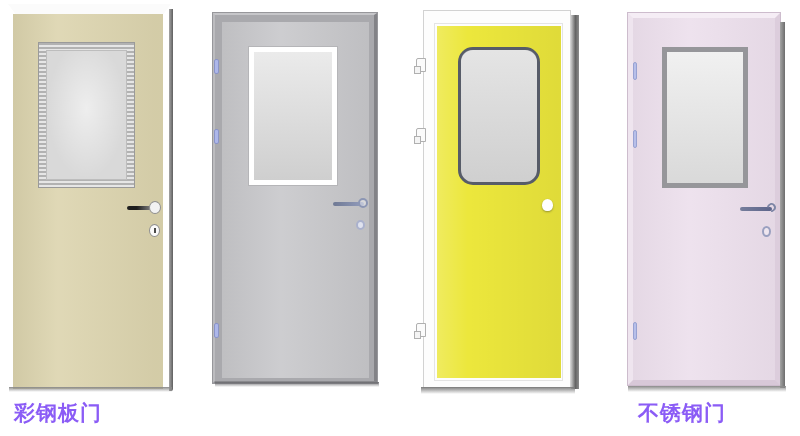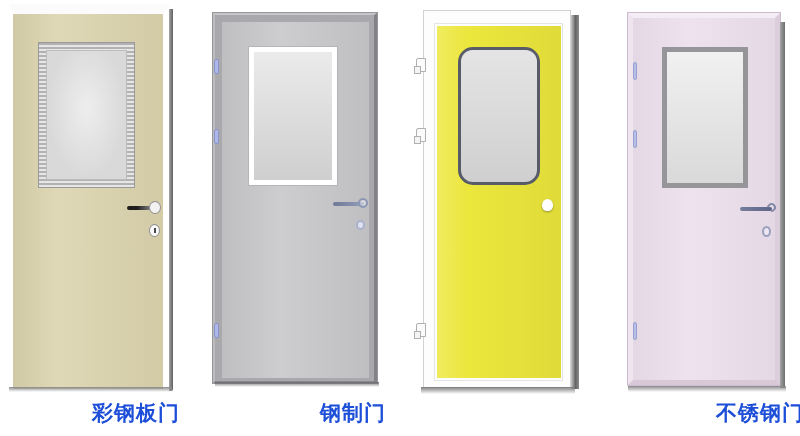--- a/index.html
+++ b/index.html
@@ -6,22 +6,22 @@
   body{
     width:800px;height:436px;background:#ffffff;overflow:hidden;
     font-family:"Liberation Sans","DejaVu Sans",sans-serif;
     position:relative;
   }
   .canvas{position:absolute;left:0;top:0;width:800px;height:436px;}
   .abs{position:absolute;}
   .door-group{position:absolute;}
   .door-label{
     position:absolute;top:398px;height:32px;
-    font-size:21px;font-weight:600;color:#1d4ed8;
-    text-align:right;letter-spacing:1px;line-height:30px;
+    font-size:21px;font-weight:600;color:#8b5cf6;
+    text-align:left;letter-spacing:1px;line-height:30px;
   }
 
   
   .g1{left:8px;top:4px;width:170px;height:390px;}
   .d1-lintel{left:0;top:0;width:163px;height:12px;background:#fbfbfb;
     clip-path:polygon(0 0,100% 0,94% 100%,6% 100%);border-bottom:1px solid #e2e2da;}
   .d1-leaf{left:5px;top:10px;width:150px;height:375px;}
   .d1-leaf .shade{position:absolute;inset:0;
     background:linear-gradient(to right,rgba(0,0,0,0.05),rgba(255,255,255,0.10) 30%,rgba(0,0,0,0.04) 95%);}
   .d1-edge-white{left:155px;top:10px;width:6px;height:375px;background:#ffffff;}
@@ -200,16 +200,15 @@
     <div class="abs d4-window" style="background-color: rgb(226, 226, 226);">
         <div class="sheen"></div>
       </div>
     <div class="abs d4-handle-bar"></div>
     <div class="abs d4-handle-tip"></div>
     <div class="abs d4-keyhole"></div>
     <div class="abs d4-bottom-shadow"></div>
   </div>
 
   <div class="door-label l1">彩钢板门</div>
-  <div class="door-label l2">钢制门</div>
   <div class="door-label l4">不锈钢门</div>
 
 </div>
 
 </body></html>

